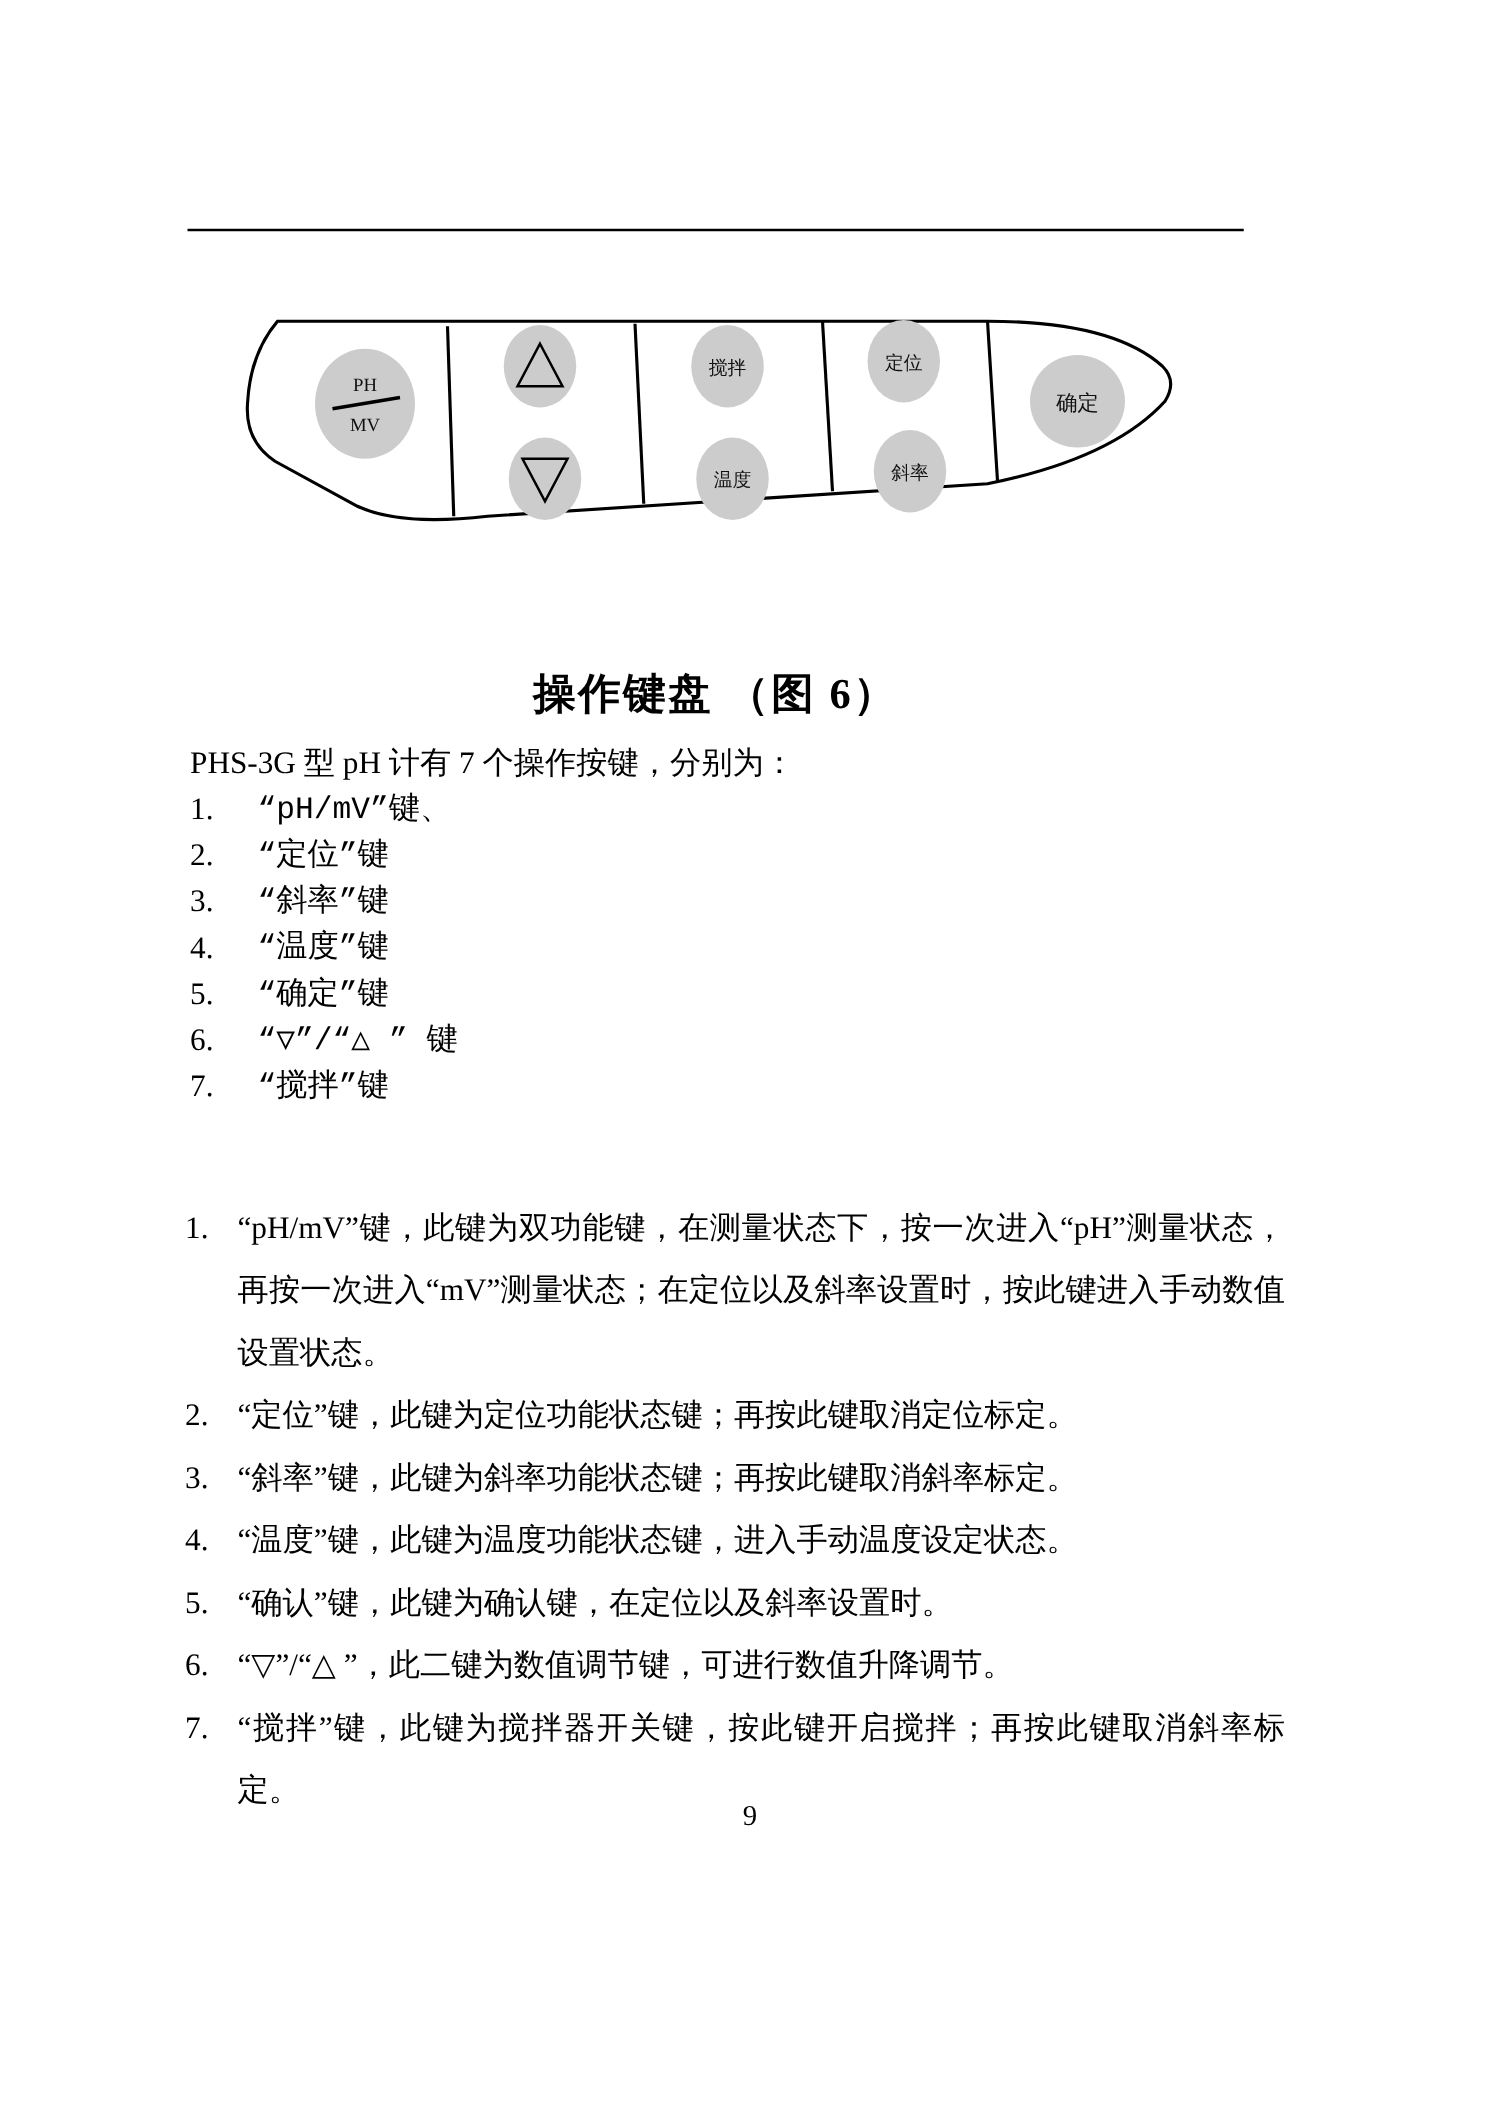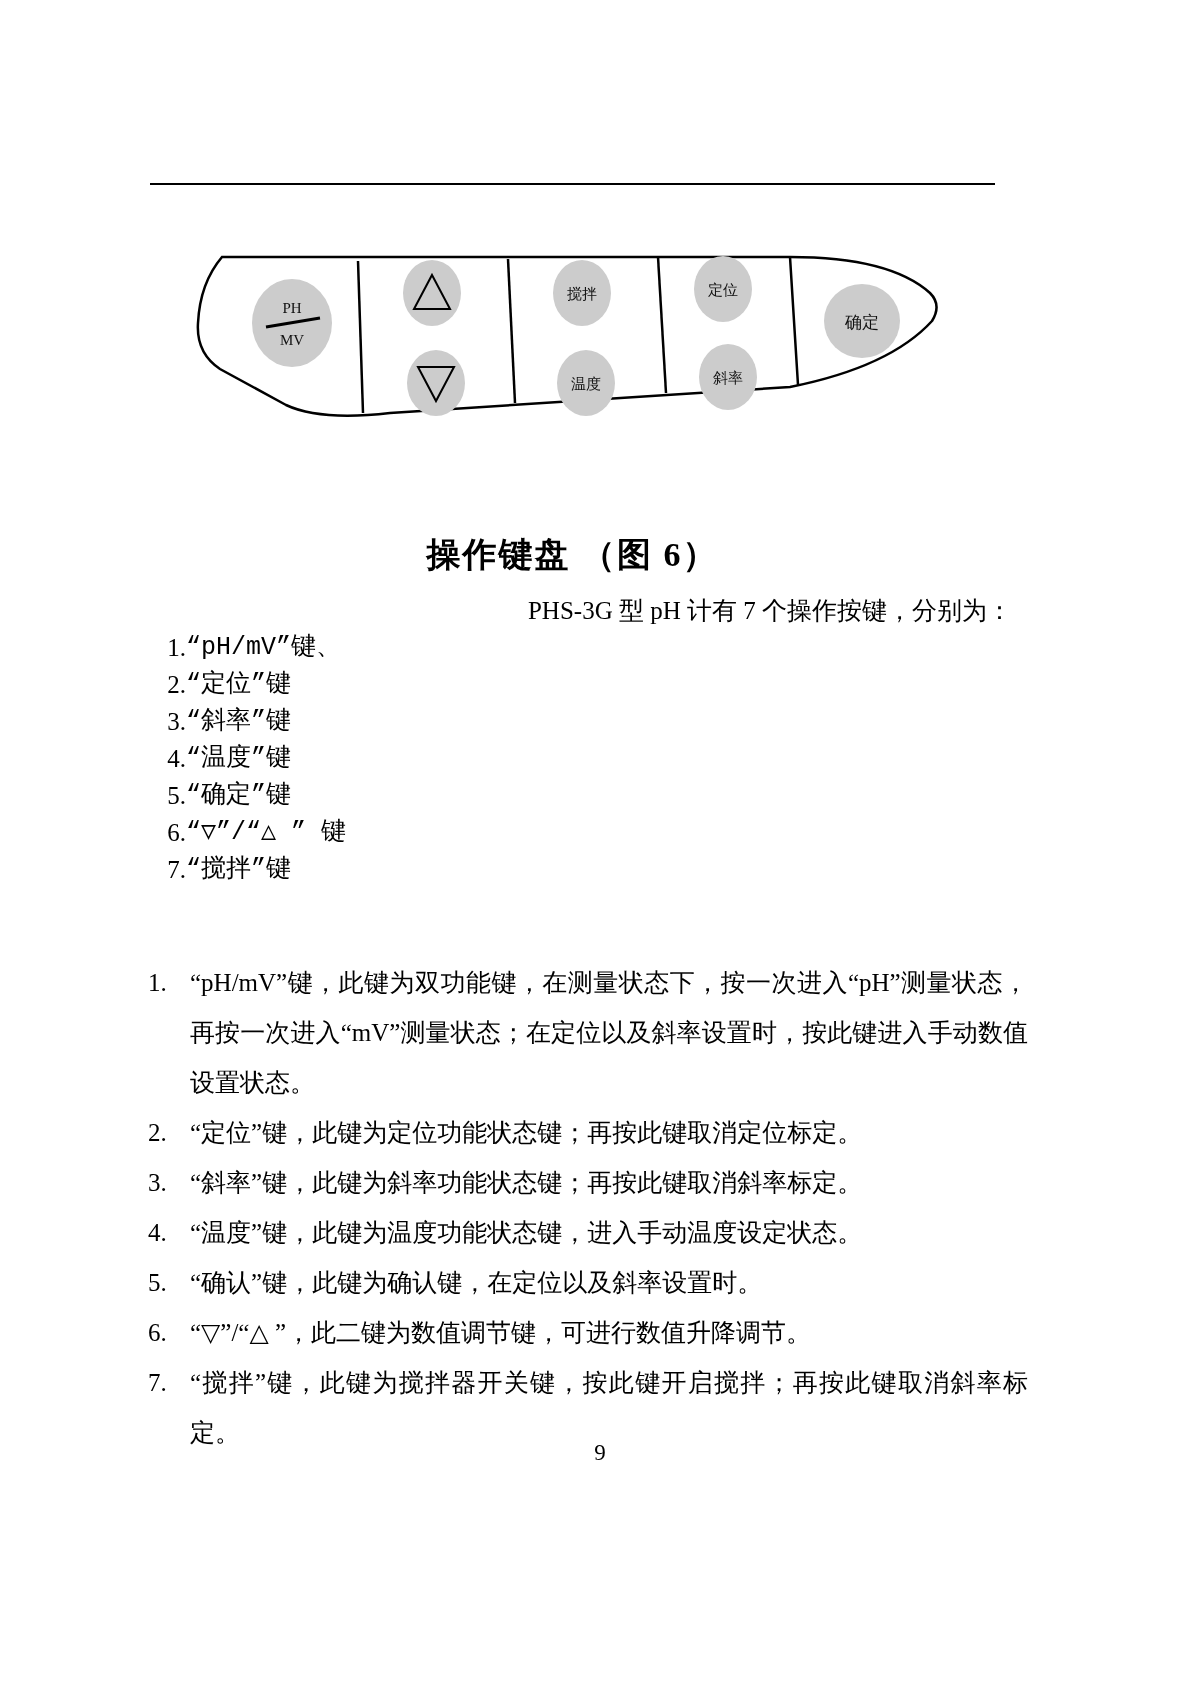--- a/index.html
+++ b/index.html
@@ -77,24 +77,23 @@
     font-weight: bold;
     font-size: 34px;
     letter-spacing: 2px;
     font-family: "Liberation Serif", "DejaVu Serif", serif;
     margin-top: 44px;
   }
 
   
   .body-block {
     position: absolute;
-    left: 132px;
+    left: 152px;
     top: 592px;
     width: 880px;
-    text-align: right;
   }
   .intro-line {
     font-size: 25px;
     line-height: 37px;
     white-space: nowrap;
   }
 
   .simple-list {
     margin: 0;
     padding: 0;

